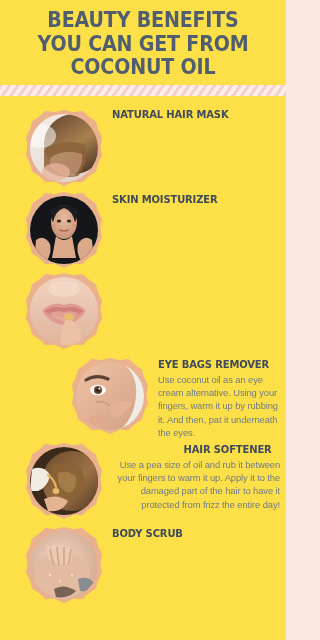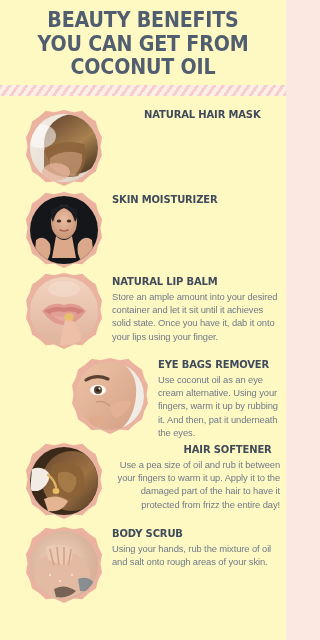--- a/index.html
+++ b/index.html
@@ -12,21 +12,21 @@
     overflow: hidden;
     background: #fbe8e0;
     font-family: "Liberation Sans", sans-serif;
     -webkit-font-smoothing: antialiased;
   }
 
   #infographic {
     position: relative;
     width: 286px;
     height: 640px;
-    background: #fef9c3;
+    background: #fde047;
     overflow: hidden;
   }
 
   
   .header {
     padding: 9px 10px 0 10px;
     text-align: center;
   }
   .title-line {
     display: block;
@@ -141,21 +141,21 @@
   .sec-4 { position: absolute; top: 334px; left: 0; right: 0; }
   .sec-5 { position: absolute; top: 416px; left: 0; right: 0; }
 
   .sec-0 .medallion { top: 9px; }
   .sec-1 .medallion { top: 9px; }
   .sec-2 .medallion { top: 8px; }
   .sec-3 .medallion { top: 8px; }
   .sec-4 .medallion { top: 8px; }
   .sec-5 .medallion { top: 10px; }
 
-  .sec-0 .text { padding-top: 7px; margin-left: 32px; }
+  .sec-0 .text { padding-top: 7px; }
   .sec-1 .text { padding-top: 10px; }
   .sec-2 .text { padding-top: 10px; }
   .sec-3 .text { padding-top: 8px; }
   .sec-4 .text { padding-top: 8px; text-align: right; }
   .sec-5 .text { padding-top: 10px; }
 </style>
 </head>
 <body>
 
 <div id="infographic">
@@ -241,24 +241,20 @@
             </defs>
             <rect width="68" height="68" fill="url(#g3a)"></rect>
             <path d="M12 34 Q22 24 34 28 Q46 24 56 34 Q46 48 34 48 Q22 48 12 34 Z" fill="#e09a90"></path>
             <path d="M14 34 Q24 28 34 31 Q44 28 54 34 Q44 40 34 40 Q24 40 14 34 Z" fill="#c9756f" opacity="0.7"></path>
             <path d="M20 36 Q28 33 34 35 Q40 33 48 36 Q40 44 34 44 Q28 44 20 36 Z" fill="#efb4ab" opacity="0.6"></path>
             <path d="M36 40 Q44 42 50 54 Q54 64 44 68 L30 68 Q32 52 36 40 Z" fill="#eec0a8"></path>
             <ellipse cx="39" cy="40" rx="5" ry="4" fill="#e8c06a" opacity="0.9"></ellipse>
             <ellipse cx="34" cy="12" rx="16" ry="8" fill="#f5ddcd" opacity="0.6"></ellipse>
           </svg>
         </div>
-      </div>
-      <div class="text">
-        <p class="heading">NATURAL LIP BALM</p>
-        <p class="body-text">Store an ample amount into your desired container and let it sit until it achieves solid state. Once you have it, dab it onto your lips using your finger.</p>
       </div>
     </div>
 
     <div class="section sec-3">
       <div class="medallion">
         <div class="frame"></div>
         <div class="photo">
           <svg viewBox="0 0 68 68" preserveAspectRatio="xMidYMid slice">
             <defs>
               <linearGradient id="g4a" x1="0" y1="0" x2="1" y2="1">
@@ -339,18 +335,17 @@
             <path d="M48 48 Q58 44 64 52 Q60 62 50 60 Z" fill="#6a7f8c" opacity="0.75"></path>
             <path d="M24 58 Q34 52 46 60 Q38 68 26 66 Z" fill="#2f2620" opacity="0.6"></path>
             <circle cx="20" cy="44" r="1" fill="#ffffff" opacity="0.7"></circle>
             <circle cx="30" cy="50" r="1.1" fill="#ffffff" opacity="0.6"></circle>
             <circle cx="42" cy="44" r="1" fill="#ffffff" opacity="0.6"></circle>
           </svg>
         </div>
       </div>
       <div class="text">
         <p class="heading">BODY SCRUB</p>
-        <p class="body-text">Using your hands, rub the mixture of oil and salt onto rough areas of your skin.</p>
       </div>
     </div>
 
   </div>
 </div>
 
 </body></html>

